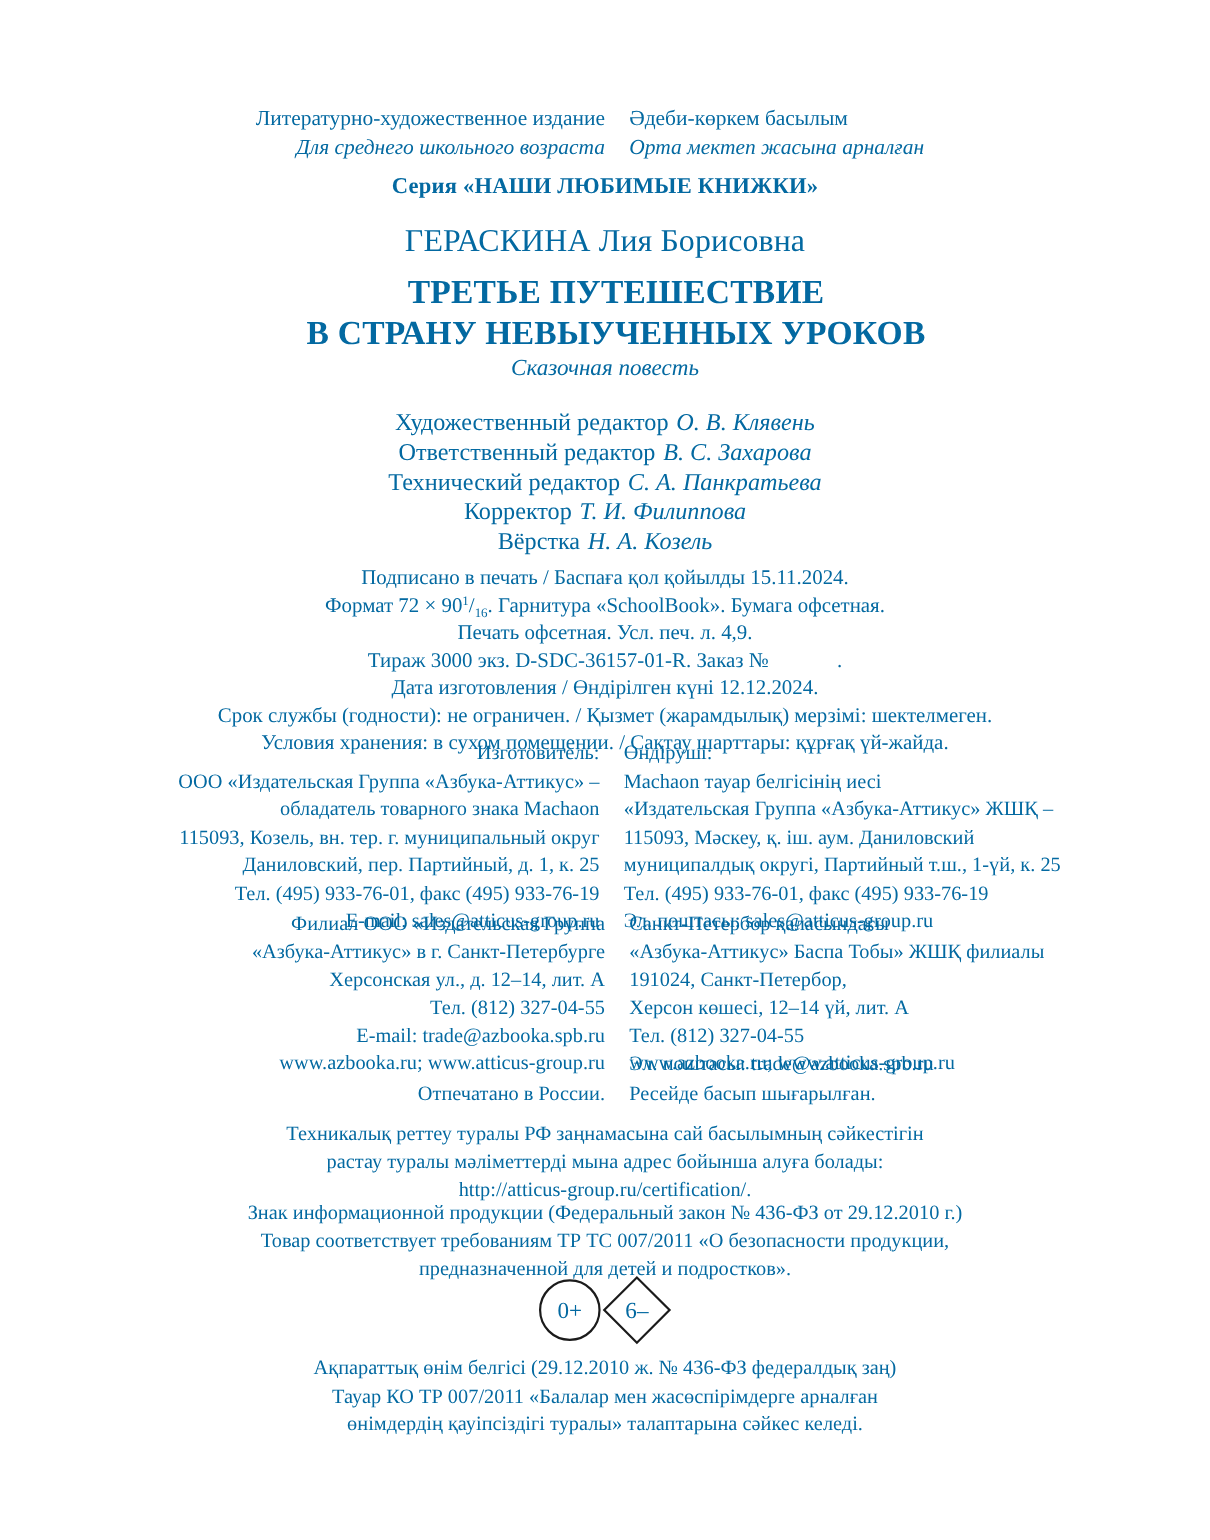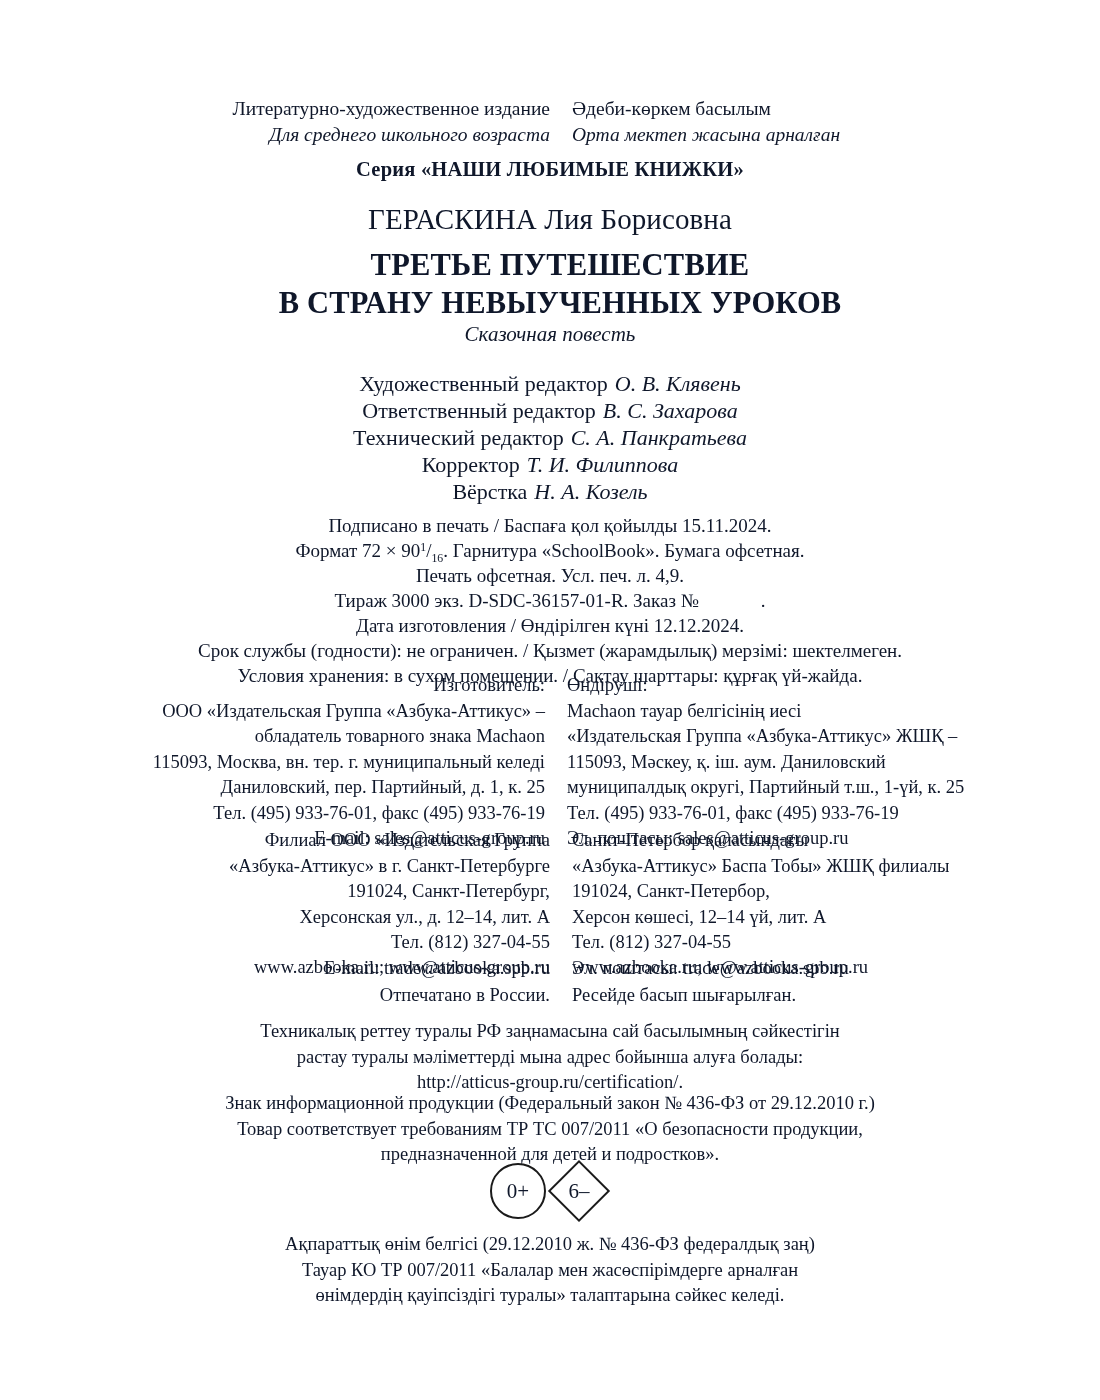--- a/index.html
+++ b/index.html
@@ -6,21 +6,21 @@
   html, body {
     margin: 0;
     padding: 0;
     background: #ffffff;
   }
   .page {
     position: relative;
     width: 1100px;
     height: 1400px;
     background: #ffffff;
-    color: #0f172a;
+    color: #0369a1;
     font-family: "Liberation Serif", "DejaVu Serif", serif;
     overflow: hidden;
     box-sizing: border-box;
   }
 
   
   .ctr  { text-align: center; }
   .ital { font-style: italic; }
 
   
@@ -284,42 +284,41 @@
     <div>Дата изготовления / Өндірілген күні 12.12.2024.</div>
     <div>Срок службы (годности): не ограничен. / Қызмет (жарамдылық) мерзімі: шектелмеген.</div>
     <div>Условия хранения: в сухом помещении. / Сақтау шарттары: құрғақ үй-жайда.</div>
   </div>
 
   <div class="pub split">
     <div class="col-l">
       <div>Изготовитель:</div>
       <div>ООО «Издательская Группа «Азбука-Аттикус» –</div>
       <div>обладатель товарного знака Machaon</div>
-      <div>115093, Москва, вн. тер. г. муниципальный келеді</div>
+      <div>115093, Козель, вн. тер. г. муниципальный округ</div>
       <div>Даниловский, пер. Партийный, д. 1, к. 25</div>
       <div>Тел. (495) 933-76-01, факс (495) 933-76-19</div>
       <div>E-mail: sales@atticus-group.ru</div>
     </div>
     <div class="col-gap"></div>
     <div class="col-r">
       <div>Өндіруші:</div>
       <div>Machaon тауар белгісінің иесі</div>
       <div>«Издательская Группа «Азбука-Аттикус» ЖШҚ –</div>
       <div>115093, Мәскеу, қ. іш. аум. Даниловский</div>
       <div>муниципалдық округі, Партийный т.ш., 1-үй, к. 25</div>
       <div>Тел. (495) 933-76-01, факс (495) 933-76-19</div>
       <div>Эл. поштасы: sales@atticus-group.ru</div>
     </div>
   </div>
 
   <div class="pub2 split">
     <div class="col-l">
       <div>Филиал ООО «Издательская Группа</div>
       <div>«Азбука-Аттикус» в г. Санкт-Петербурге</div>
-      <div>191024, Санкт-Петербург,</div>
       <div>Херсонская ул., д. 12–14, лит. А</div>
       <div>Тел. (812) 327-04-55</div>
       <div>E-mail: trade@azbooka.spb.ru</div>
     </div>
     <div class="col-gap"></div>
     <div class="col-r">
       <div>Санкт-Петербор қаласындағы</div>
       <div>«Азбука-Аттикус» Баспа Тобы» ЖШҚ филиалы</div>
       <div>191024, Санкт-Петербор,</div>
       <div>Херсон көшесі, 12–14 үй, лит. А</div>

